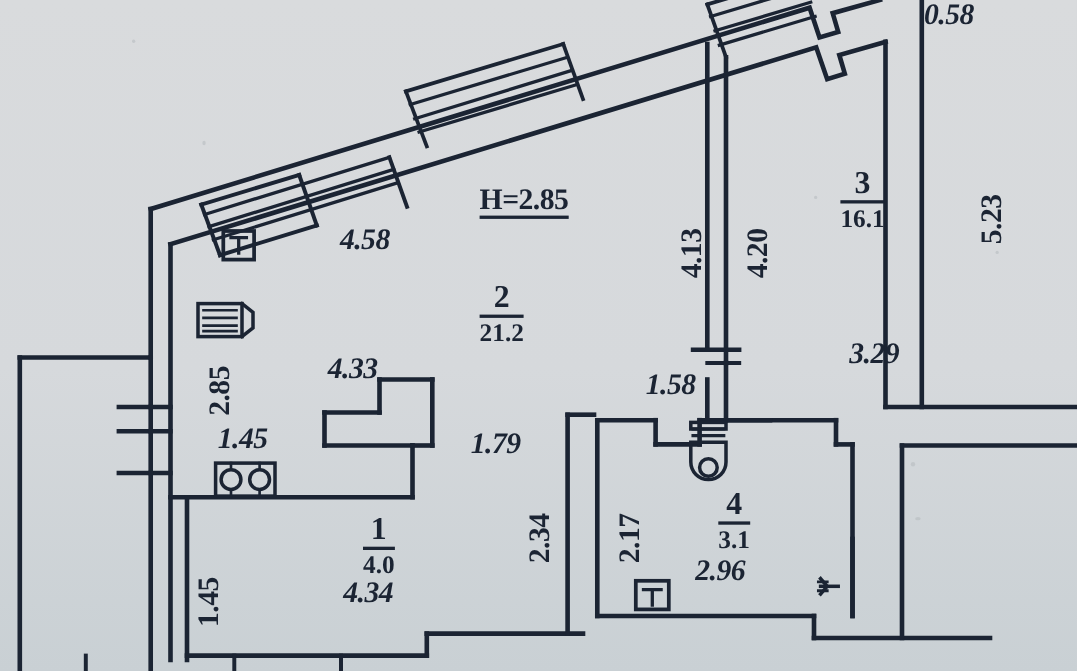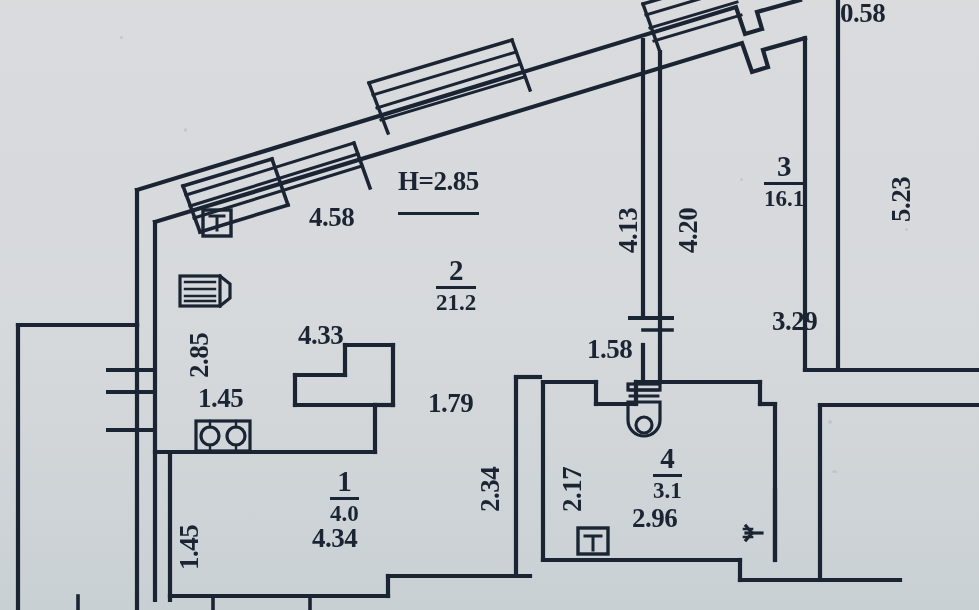--- a/index.html
+++ b/index.html
@@ -26,32 +26,34 @@
     color: #1b2433;
     font-weight: bold;
     font-family: "Liberation Serif", "DejaVu Serif", serif;
     white-space: nowrap;
     line-height: 1;
     -webkit-font-smoothing: antialiased;
   }
   .dim {
     font-size: 27px;
     letter-spacing: -0.5px;
+    font-style: italic;
   }
   .dim-v {
     font-size: 27px;
     letter-spacing: -0.5px;
     transform-origin: left top;
     transform: rotate(-90deg);
   }
   .height-note {
     font-size: 27px;
     border-bottom: 3px solid #1b2433;
-    padding-bottom: 17px;
+    padding-bottom: 1px;
     letter-spacing: -0.5px;
+    margin-left: 38px;
   }
   .room-tag {
     position: absolute;
     color: #1b2433;
     font-weight: bold;
     font-family: "Liberation Serif", "DejaVu Serif", serif;
     text-align: center;
     line-height: 1.04;
     white-space: nowrap;
   }

